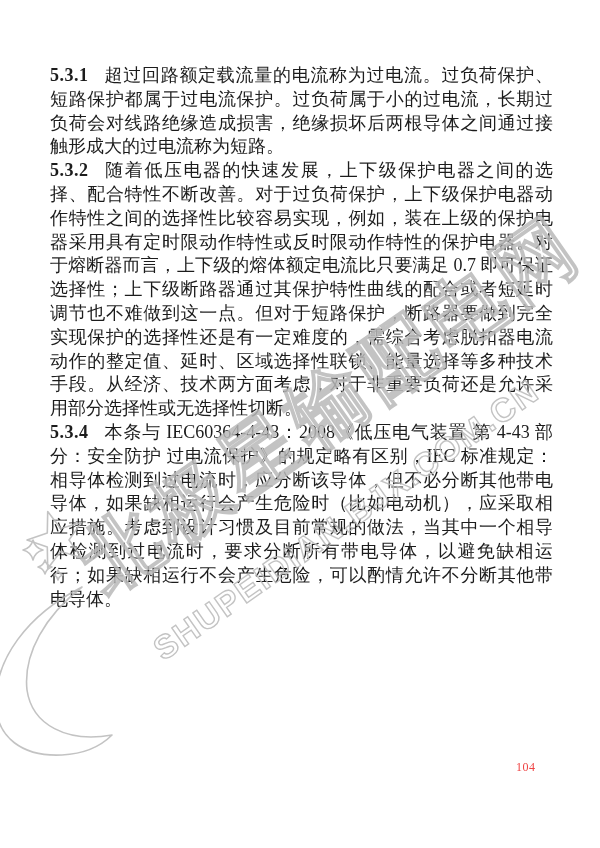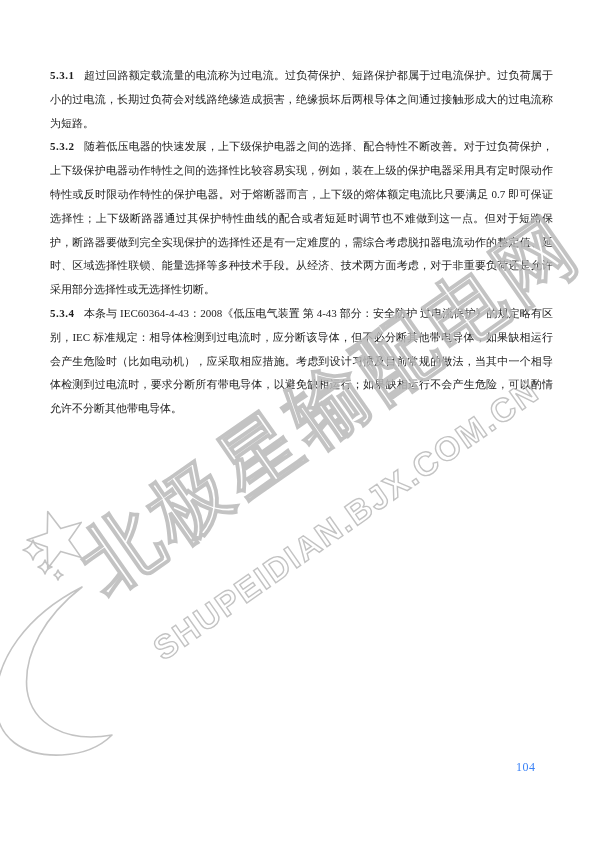--- a/index.html
+++ b/index.html
@@ -7,34 +7,34 @@
     position:relative;
     width:600px;height:848px;
     margin:0 auto;
     background:#ffffff;
     overflow:hidden;
     font-family:"Liberation Serif","DejaVu Serif",serif;
   }
   .content{
     position:absolute;
     left:50px;top:64px;width:503px;
-    font-size:11px;
+    font-size:18px;
     line-height:23.8px;
     color:#1c1c1c;
     text-align:justify;
     z-index:1;
   }
   .para{margin:0;}
   .para.indent{text-indent:2.05em;}
   .sec{font-weight:bold;margin-right:0.85em;letter-spacing:0.5px;}
   .page-number{
     position:absolute;
     left:516px;top:760px;
     font-size:12px;
-    color:#3b82f6;
+    color:#ef4444;
     letter-spacing:0.5px;
     z-index:1;
   }
   
   .watermark{
     position:absolute;inset:0;
     pointer-events:none;
     z-index:2;
     opacity:0.85;
   }

